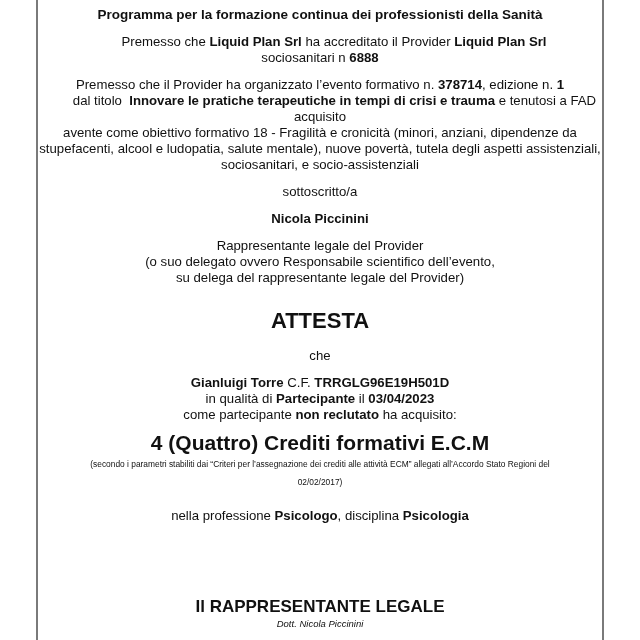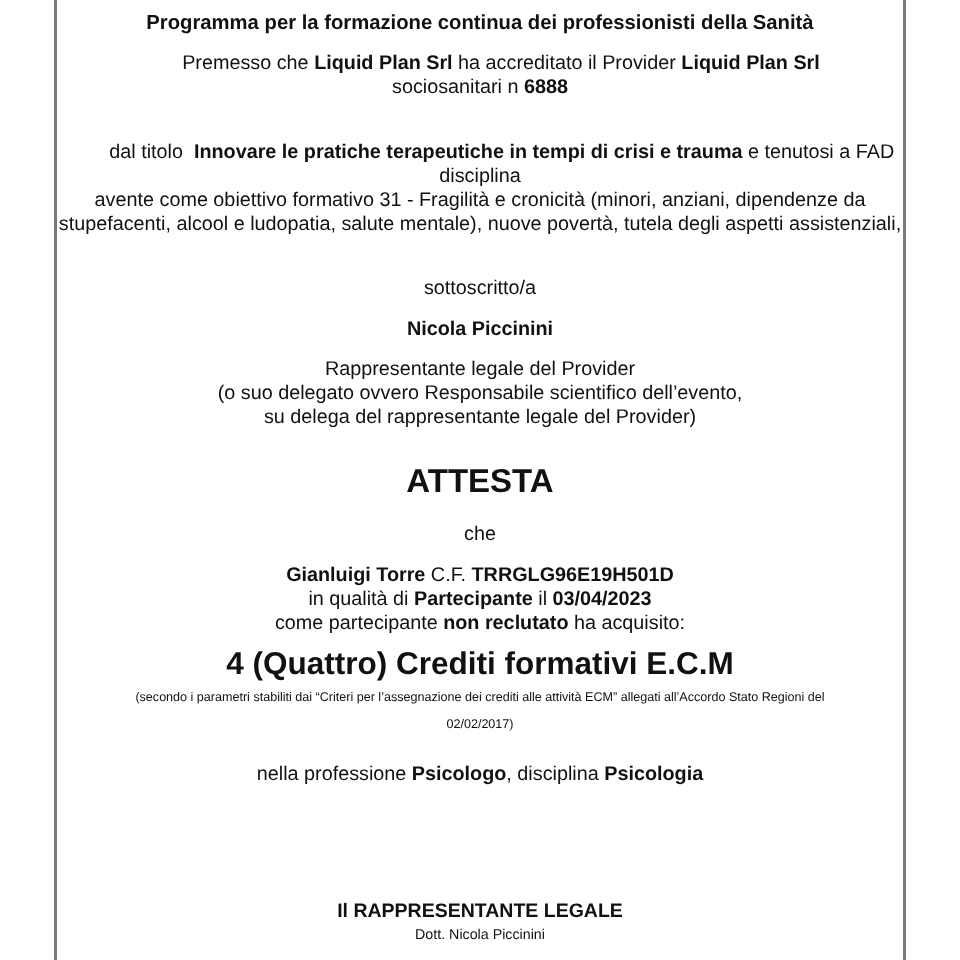--- a/index.html
+++ b/index.html
@@ -32,37 +32,39 @@
       text-align: center;
       white-space: nowrap;
       font-size: 13.2px;
       line-height: 16px;
     }
     .b { font-weight: bold; }
     .title { font-size: 13.5px; font-weight: bold; }
     .attesta { font-size: 22px; font-weight: bold; line-height: 24px; }
     .credits { font-size: 21px; font-weight: bold; line-height: 24px; }
     .small { font-size: 8.4px; line-height: 12px; }
-    .sig-title { font-size: 13px; font-weight: bold; }
-    .sig-name { font-size: 9.5px; line-height: 12px; }
+    .sig-title { font-size: 17px; font-weight: bold; }
+    .sig-name { font-size: 9.5px; line-height: 12px; font-style: italic; }
   </style>
 </head>
 <body>
 
 <div class="page">
 
   <div class="line title" style="top:9px;">Programma per la formazione continua dei professionisti della Sanità</div>
 
   <div class="line" style="top:36px;padding-left:28px;"><span>Premesso che </span><span class="b">Liquid Plan Srl</span><span> ha accreditato il Provider </span><span class="b">Liquid Plan Srl</span></div>
   <div class="line" style="top:52px;"><span>sociosanitari n </span><span class="b">6888</span></div>
 
+  <div class="line" style="top:79px;"><span>Premesso che il Provider ha organizzato l’evento formativo n. </span><span class="b">378714</span><span>, edizione n. </span><span class="b">1</span></div>
   <div class="line" style="top:95px;padding-left:29px;"><span style="white-space:pre;">dal titolo  </span><span class="b">Innovare le pratiche terapeutiche in tempi di crisi e trauma</span><span> e tenutosi a FAD</span></div>
-  <div class="line" style="top:111px;">disciplina</div>
-  <div class="line" style="top:127px;">avente come obiettivo formativo 31 - Fragilità e cronicità (minori, anziani, dipendenze da</div>
+  <div class="line" style="top:111px;">acquisito</div>
+  <div class="line" style="top:127px;">avente come obiettivo formativo 18 - Fragilità e cronicità (minori, anziani, dipendenze da</div>
   <div class="line" style="top:143px;">stupefacenti, alcool e ludopatia, salute mentale), nuove povertà, tutela degli aspetti assistenziali,</div>
+  <div class="line" style="top:159px;">sociosanitari, e socio-assistenziali</div>
 
   <div class="line" style="top:186px;">sottoscritto/a</div>
   <div class="line b" style="top:213px;">Nicola Piccinini</div>
 
   <div class="line" style="top:240px;">Rappresentante legale del Provider</div>
   <div class="line" style="top:256px;">(o suo delegato ovvero Responsabile scientifico dell’evento,</div>
   <div class="line" style="top:272px;">su delega del rappresentante legale del Provider)</div>
 
   <div class="line" style="top:350px;">che</div>
 

